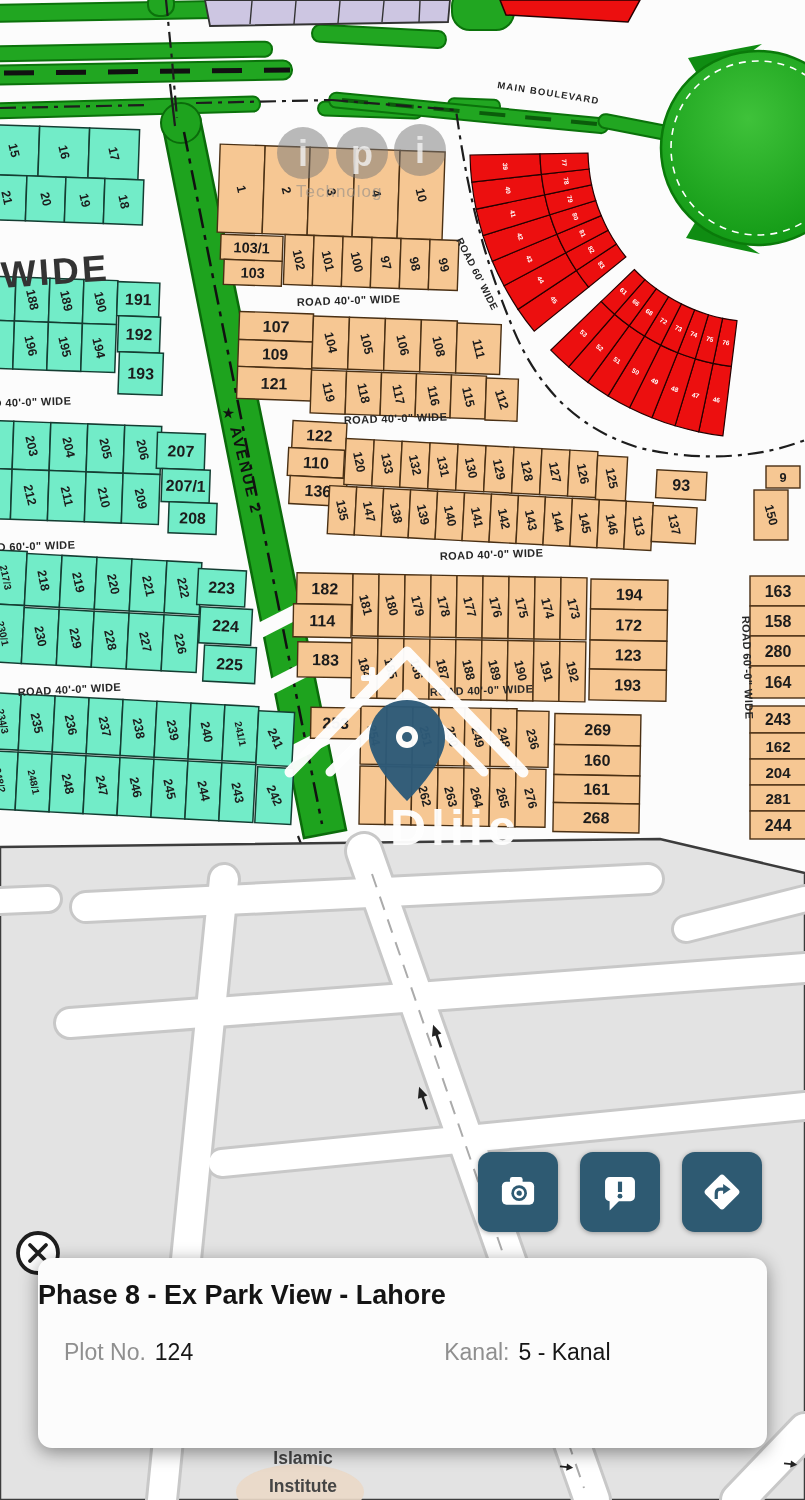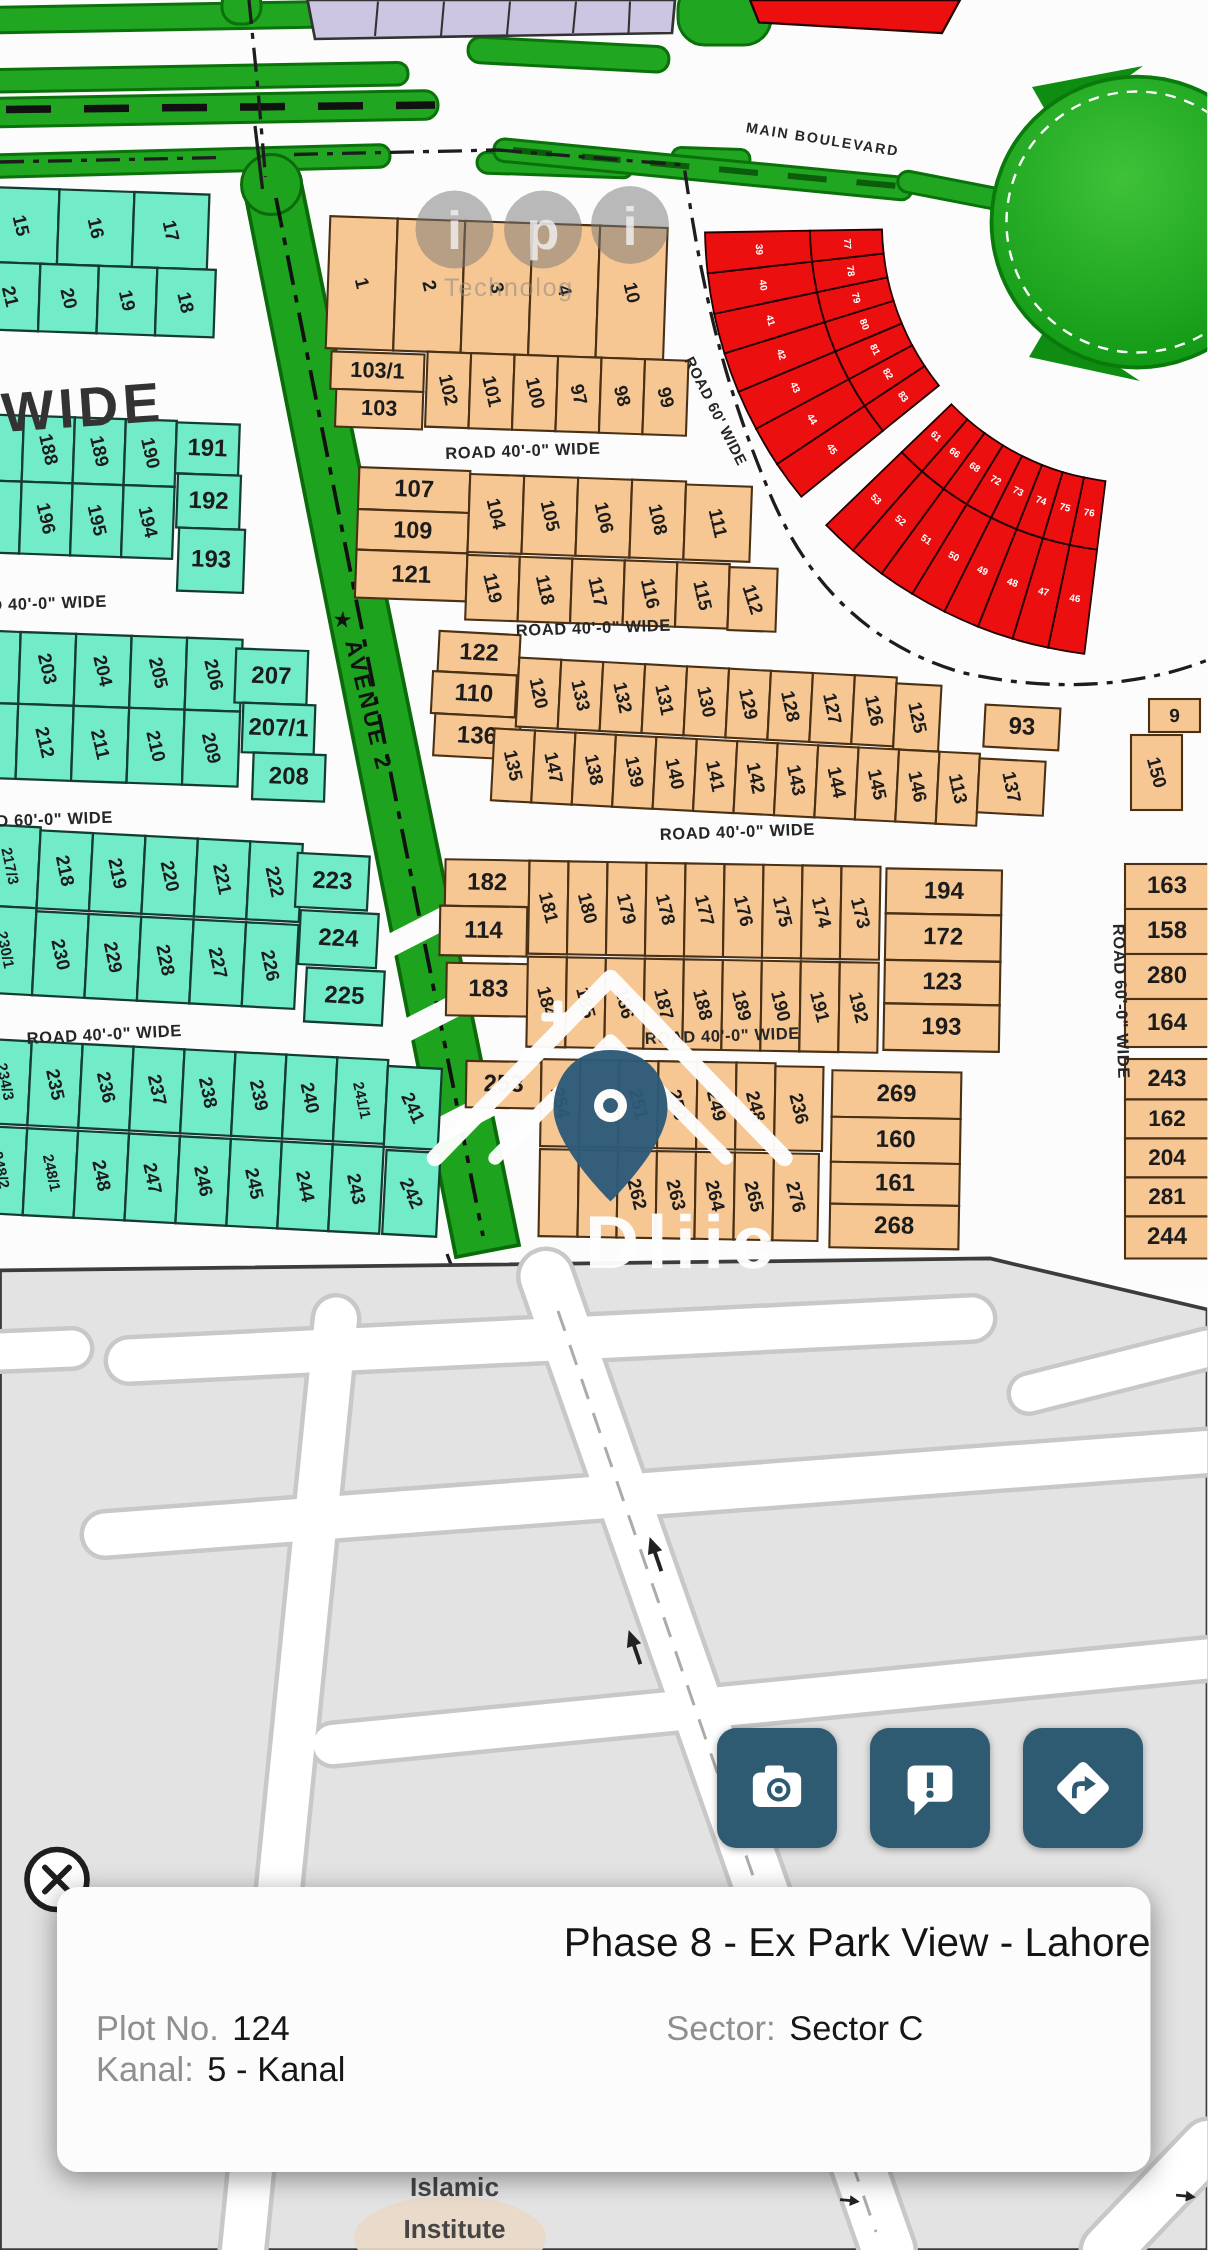--- a/index.html
+++ b/index.html
@@ -11,22 +11,22 @@
   .cell.red{fill:#ec0f0f;stroke:#250000;stroke-width:1.2}
   .plab{fill:#1c1c1c;text-anchor:middle;dominant-baseline:central;font-weight:600}
   .rlab{fill:#ffffff;font-size:6.5px;text-anchor:middle;dominant-baseline:central;font-weight:700}
   .roadlab{fill:#262626;font-size:11px;font-weight:600;letter-spacing:.4px}
   .fab{position:absolute;width:80px;height:80px;border-radius:13px;background:#2e5a72;border:none;
        display:flex;align-items:center;justify-content:center;box-shadow:0 1px 5px rgba(0,0,0,.35);cursor:pointer}
   .close-btn{position:absolute;left:13px;top:1228px;width:50px;height:50px;background:transparent;
        border:none;padding:0;cursor:pointer}
   .sheet{position:absolute;left:38px;top:1258px;width:729px;height:190px;background:#fcfcfc;
        border-radius:14px;box-shadow:0 4px 18px rgba(0,0,0,.42)}
-  .sheet-title{text-align:right;margin-top:22px;font-size:27px;font-weight:400;color:#141414}
-  .sheet-grid{display:grid;grid-template-columns:56% 44%;padding:28px 24px 0 26px;}
+  .sheet-title{text-align:left;margin-top:22px;font-size:27px;font-weight:700;color:#141414}
+  .sheet-grid{display:grid;grid-template-columns:56% 44%;padding:28px 24px 0 26px;row-gap:30px}
   .field{font-size:23px;white-space:nowrap}
   .flabel{color:#8f8f8f}
   .fvalue{color:#161616;margin-left:9px}
 </style>
 </head>
 <body>
 
 <div id="app">
 
 <svg id="map" width="805" height="1500" viewBox="0 0 805 1500">
@@ -1040,20 +1040,17 @@
 </button>
 
 
 <div class="sheet">
   <div class="sheet-title">Phase 8 - Ex Park View - Lahore</div>
   <div class="sheet-grid">
     <div class="field">
       <span class="flabel">Plot No.</span><span class="fvalue">124</span>
     </div>
     <div class="field">
-      <span class="flabel">Sector:</span><span class="fvalue">Sector C</span>
-    </div>
-    <div class="field">
       <span class="flabel">Kanal:</span><span class="fvalue">5 - Kanal</span>
     </div>
   </div>
 </div>
 </div>
 
 </body></html>

